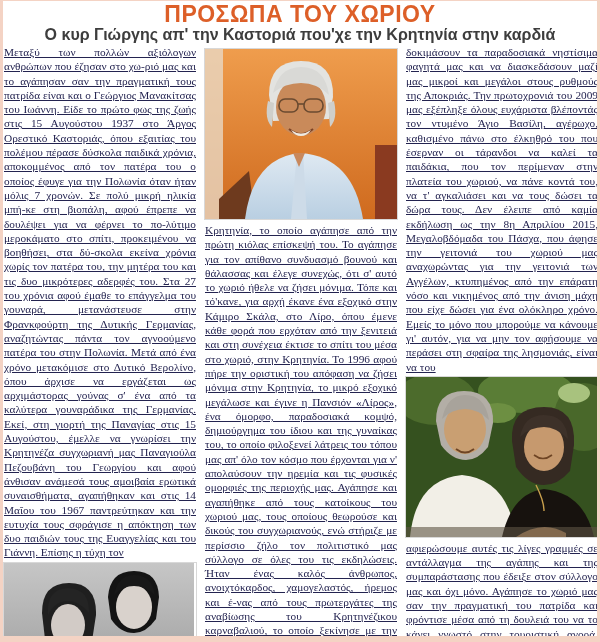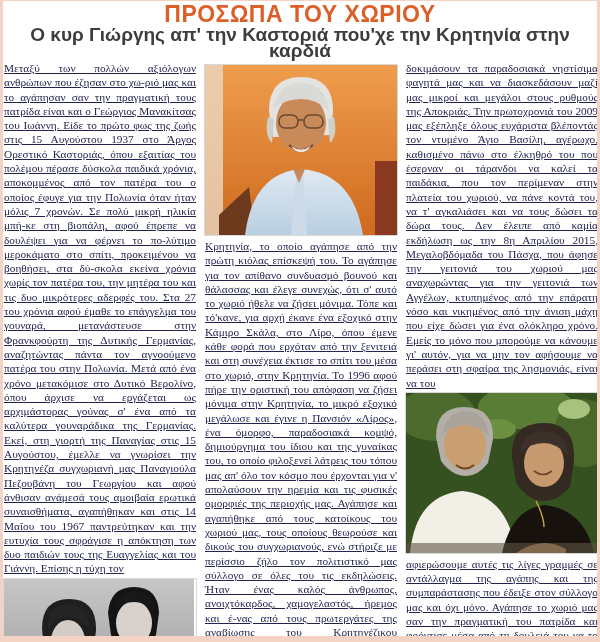--- a/index.html
+++ b/index.html
@@ -22,21 +22,21 @@
     font-size:23px;
     line-height:26px;
     color:#dd5f28;
     letter-spacing:0.5px;
     margin:0;
     text-align:center;
   }
   .subtitle {
     font-family:"Liberation Sans", sans-serif;
     font-weight:bold;
-    font-size:19px;
+    font-size:16px;
     line-height:16px;
     color:#3d3d3d;
     margin:0;
   }
   .cols {
     display:flex;
     gap:9px;
     padding:2px 1px 0 1px;
   }
   .col {

